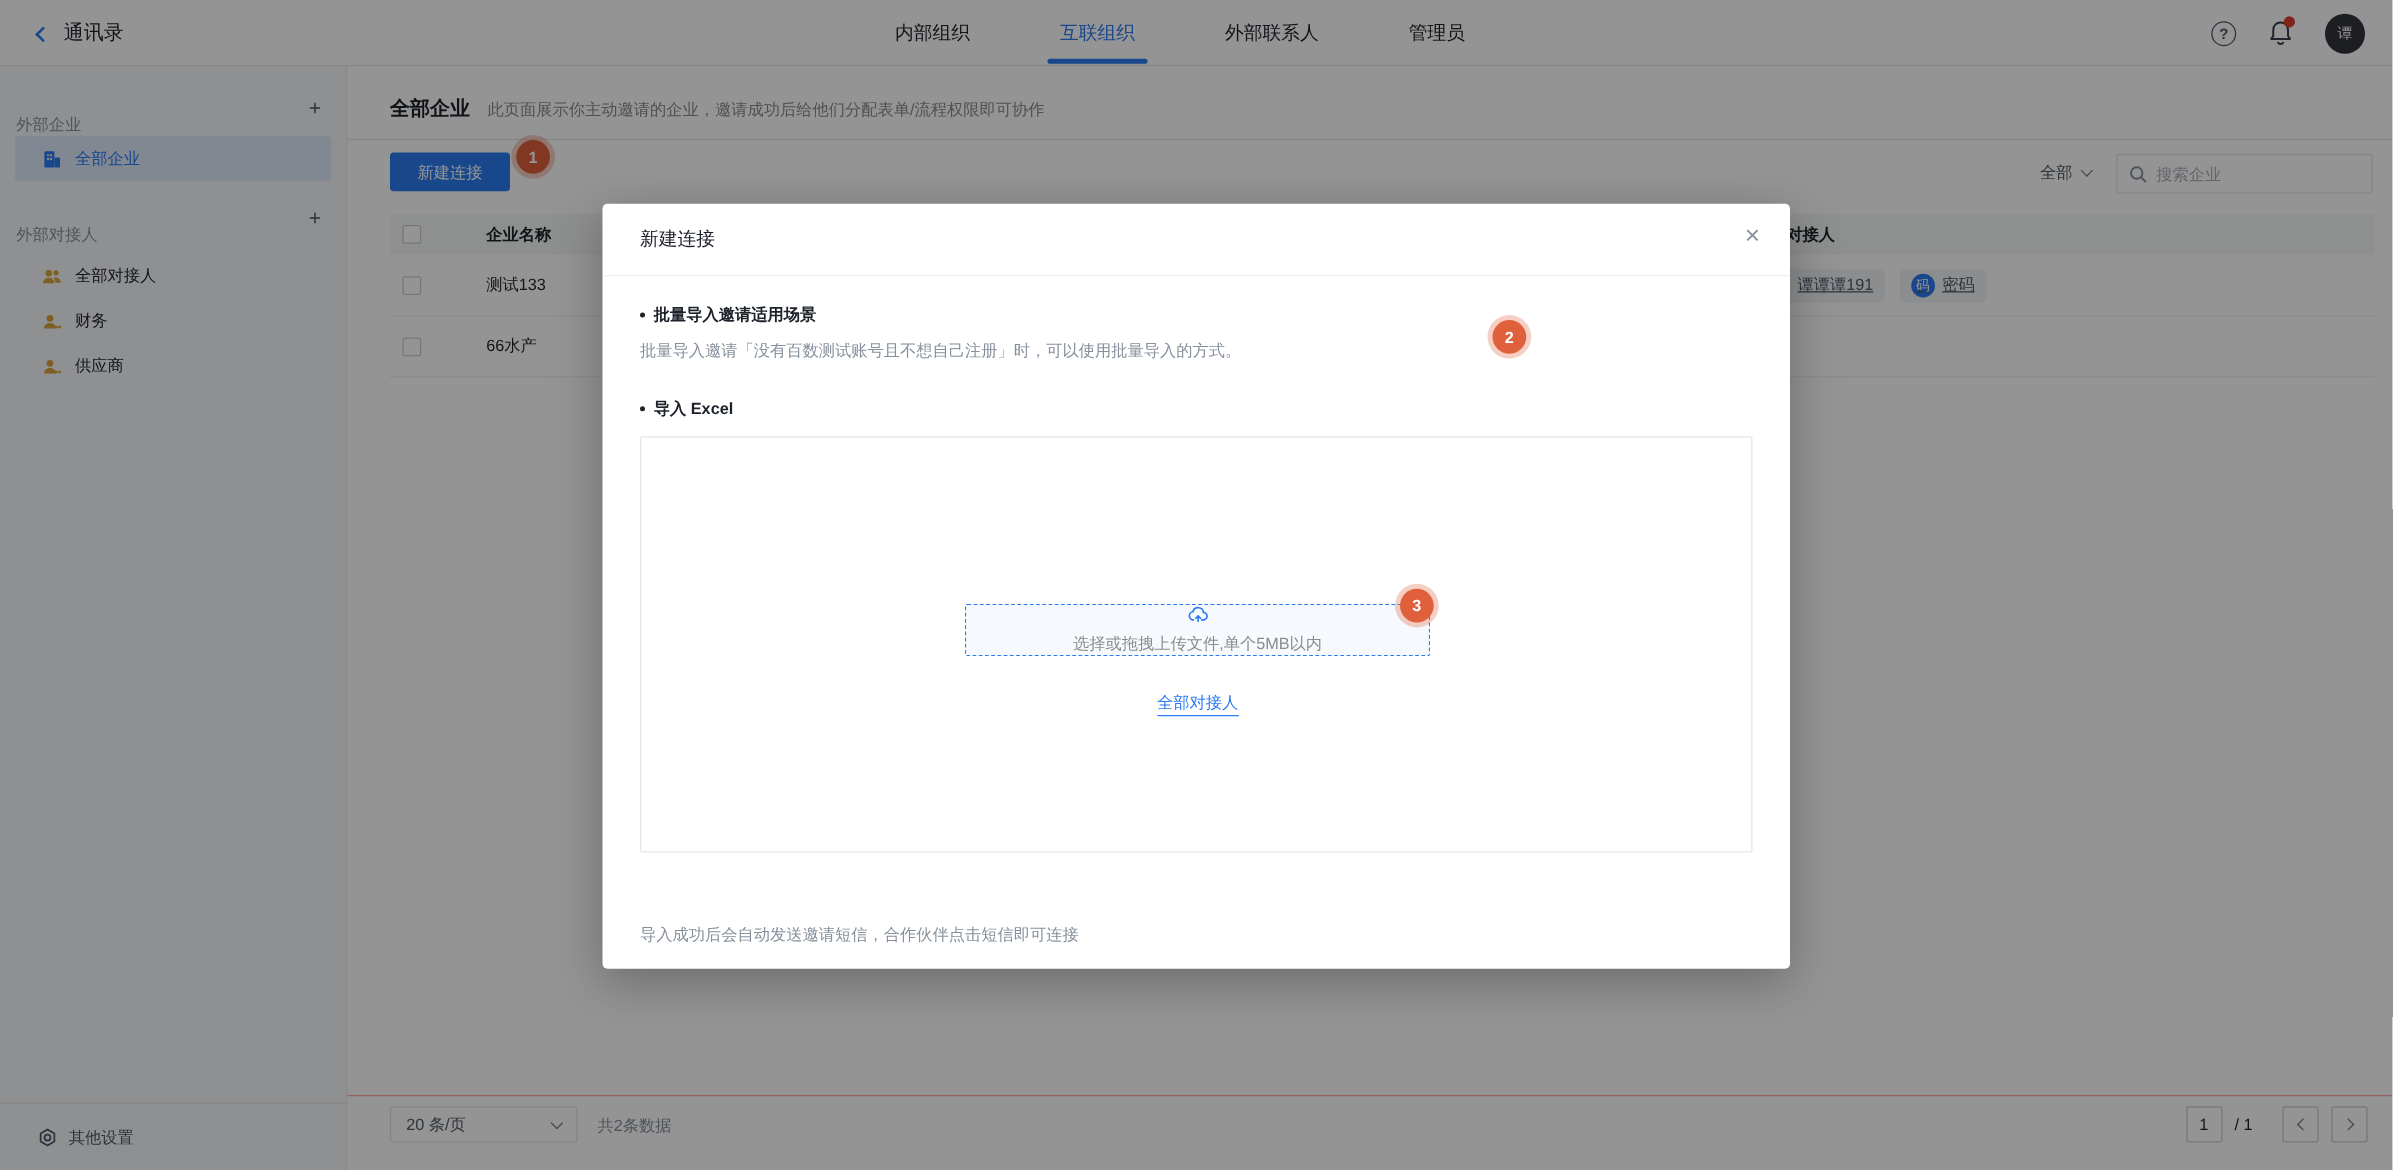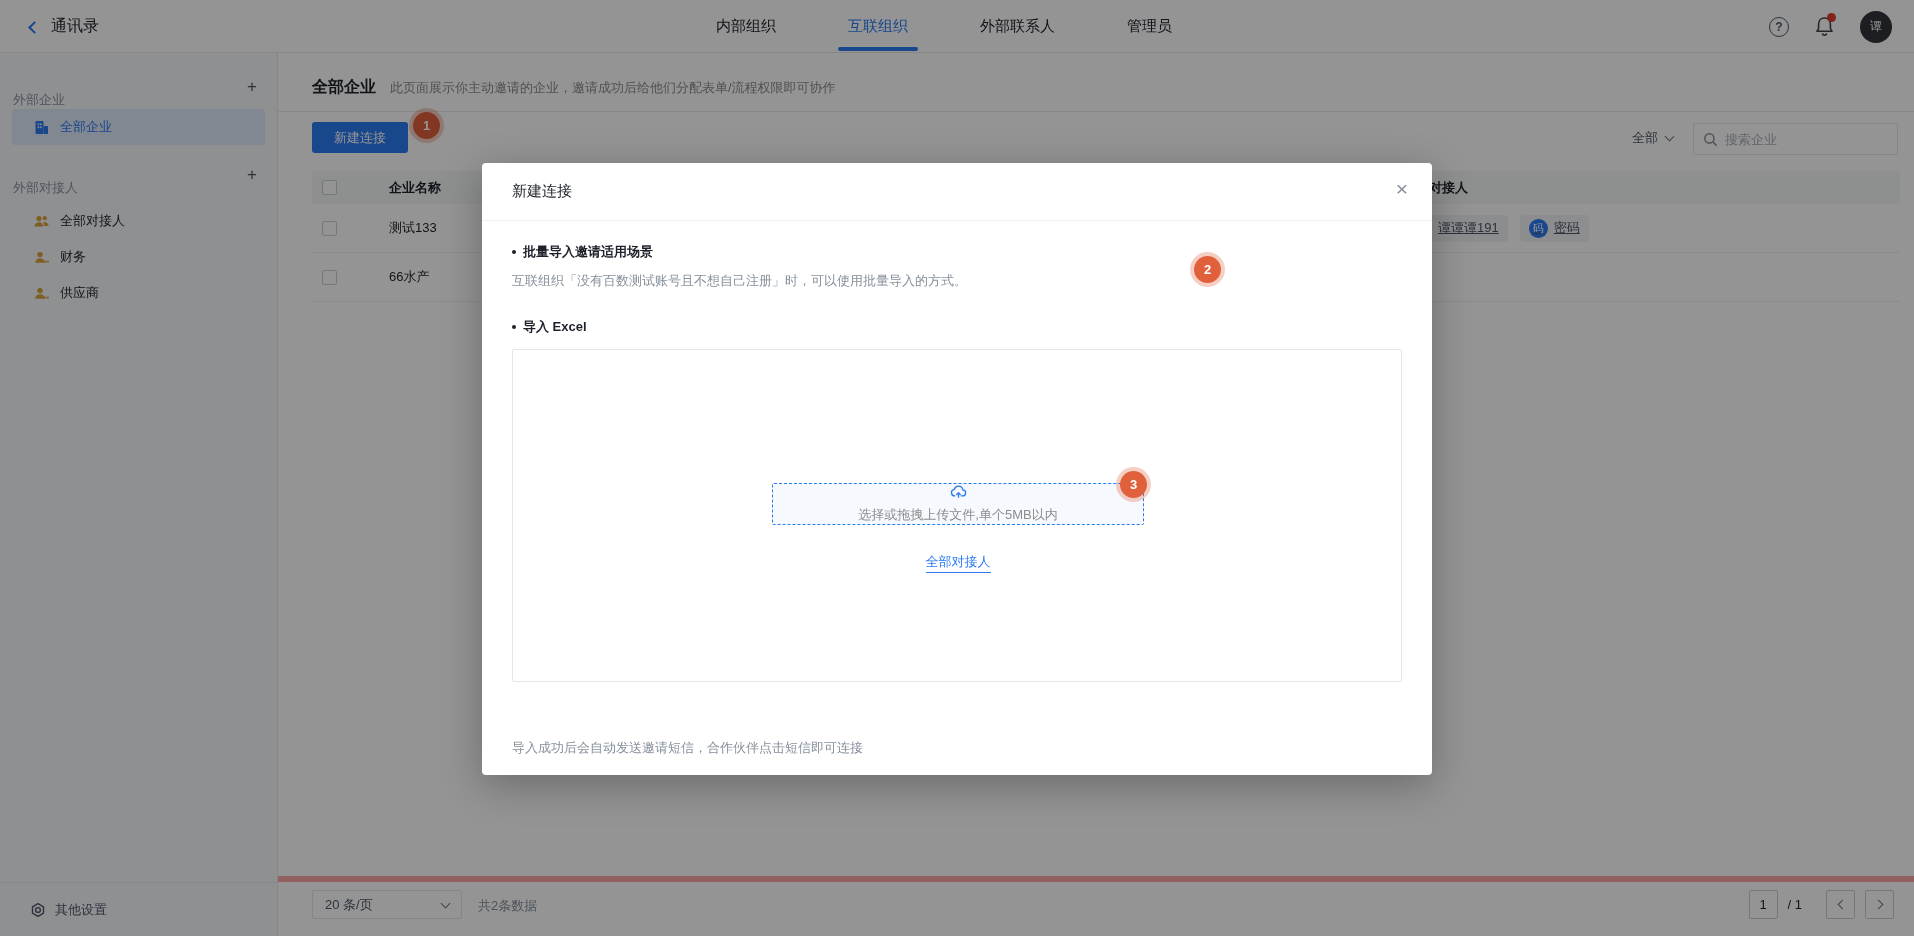--- a/index.html
+++ b/index.html
@@ -42,21 +42,21 @@
   .searchbox { position:absolute; left:1415px; top:70px; width:205px; height:32px; border:1px solid #e5e6eb; border-radius:2px; background:#fff; display:flex; align-items:center; padding:0 9px; gap:7px; }
   .searchbox input { border:none; outline:none; width:150px; font-size:13px; color:#262626; background:transparent; }
   .searchbox input::placeholder { color:#a9aeb8; }
   .thead { position:absolute; left:34px; top:118px; width:1588px; height:33px; background:#f5f6f7; display:flex; align-items:center; font-weight:bold; color:#1d2129; }
   .trow { position:absolute; left:34px; width:1588px; height:49px; display:flex; align-items:center; border-bottom:1px solid #f0f0f0; }
   .cb { width:15px; height:15px; border:1px solid #c9cdd4; border-radius:2px; background:#fff; margin-left:10px; cursor:pointer; flex:0 0 15px; }
   .cell-name { margin-left:52px; width:1040px; }
   .cell-contact { margin-left:0; display:flex; gap:12px; }
   .chip { height:27px; background:#f2f3f5; border-radius:4px; display:flex; align-items:center; padding:0 9px; gap:6px; color:#4e5969;text-decoration:underline; }
   .chip .bcirc { width:19px; height:19px; border-radius:50%; background:#2b7af2; color:#fff; font-size:11px; display:flex; align-items:center; justify-content:center; }
-  .botbar { position:absolute; left:0; top:823px; width:1636px; height:60px; border-top:6px solid #fca5a5; background:#fff; }
+  .botbar { position:absolute; left:0; top:823px; width:1636px; height:60px; border-top:1px solid #fca5a5; background:#fff; }
   .psize { position:absolute; left:34px; top:8px; width:150px; height:29px; border:1px solid #e5e6eb; border-radius:2px; display:flex; align-items:center; justify-content:space-between; padding:0 12px; color:#4e5969; cursor:pointer; background:#fff; }
   .ptotal { position:absolute; left:200px; top:15px; color:#86909c; }
   .pager { position:absolute; right:20px; top:8px; display:flex; align-items:center; gap:10px; }
   .pbox { width:29px; height:29px; border:1px solid #c9cdd4; border-radius:2px; display:flex; align-items:center; justify-content:center; color:#1d2129; background:#fff; cursor:pointer; }
   .pslash { color:#1d2129; margin-right:14px; }
   .chev { width:7px; height:7px; border-right:1.5px solid #6b7785; border-bottom:1.5px solid #6b7785; display:inline-block; }
   .chev.down { transform:rotate(45deg); margin-top:-3px; }
   .chev.left { transform:rotate(135deg); margin-left:3px; }
   .chev.right { transform:rotate(-45deg); margin-right:3px; }
 
@@ -248,21 +248,21 @@
       <span class="m-title">新建连接</span>
       <span class="m-close">×</span>
     </div>
     <div class="badge" style="left:712px; top:93px;">2</div>
 
     <div class="m-body">
       <div class="sec-title">
         <span class="dot"></span>
         <span>批量导入邀请适用场景</span>
       </div>
-      <div class="sec-desc">互联组织「没有百数测试账号且不想自己注册」时，可以使用批量导入的方式。</div>
+      <div class="sec-desc">批量导入邀请「没有百数测试账号且不想自己注册」时，可以使用批量导入的方式。</div>
 
       <div class="sec-title">
         <span class="dot"></span>
         <span>导入 Excel</span>
       </div>
 
       <div class="upbox">
         <div class="dashed">
           <svg width="17" height="15" viewBox="0 0 20 17">
               <path d="M5.5 14.5 a4 4 0 0 1 -0.5 -7.97 A5.2 5.2 0 0 1 15.2 7.2 A3.6 3.6 0 0 1 14.8 14.5 h-1.3" fill="none" stroke="#2b7af2" stroke-width="1.6" stroke-linecap="round"></path>

